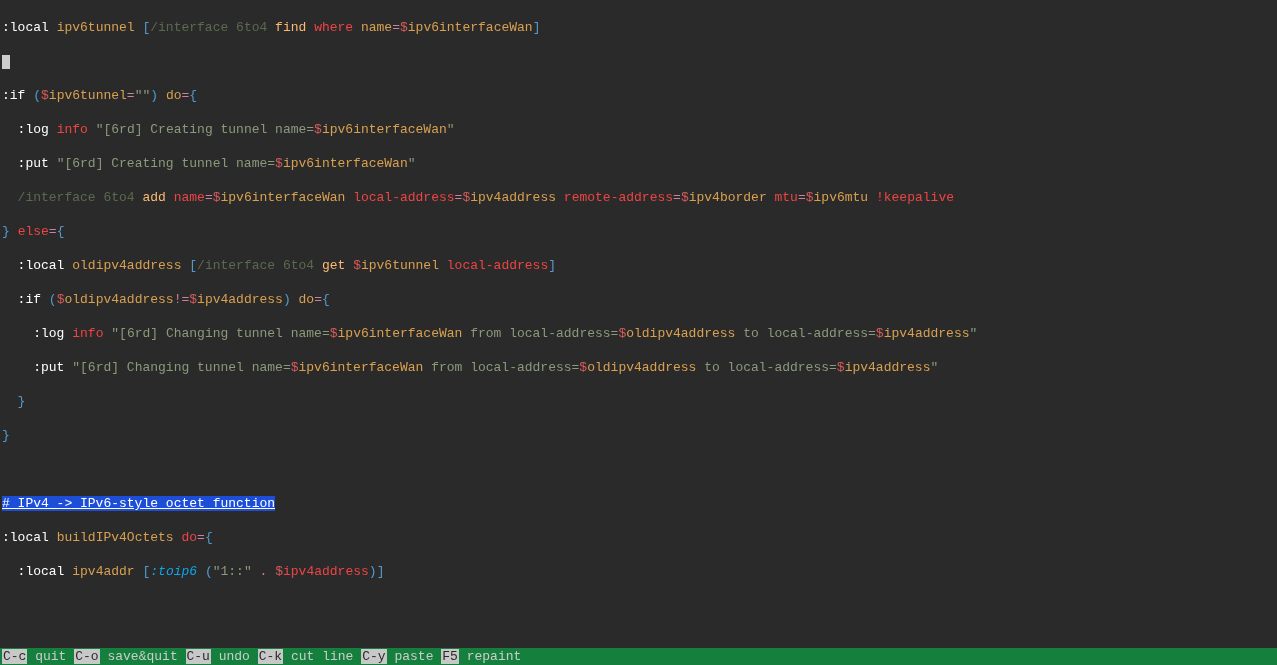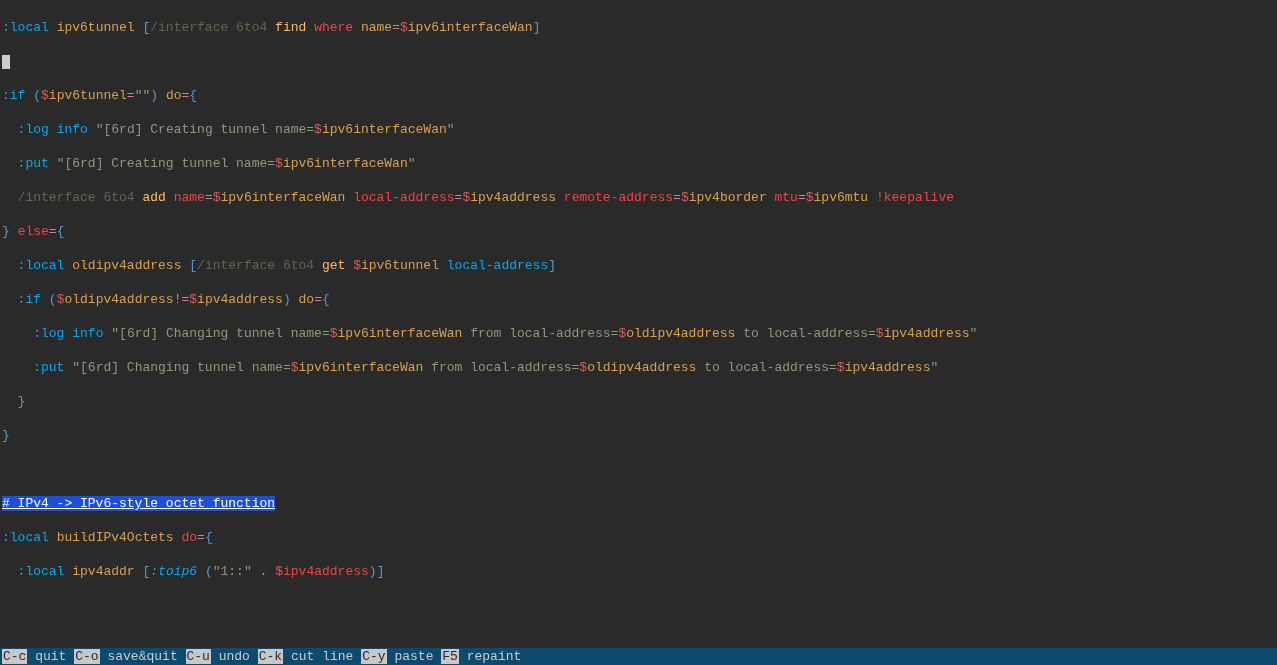--- a/index.html
+++ b/index.html
@@ -26,36 +26,36 @@
   vertical-align: text-bottom;
 }
 .highlight-line {
   background: #1d4ed8;
   color: #fff;
   display: inline;
   text-decoration: underline;
 }
 .c-op { color: #d17fa0; }      
 .c-punct { color: #5599cc; }   
-.c-kw { color: #0ea5e9; margin-top: 31px; }      
+.c-kw { color: #ffffff; margin-top: 31px; }      
 .c-cmd { color: #5a6a4f; }     
 .c-cmd2 { color: #fdba74; }    
 .c-var { color: #d9a050; font-weight: normal; }  
 .c-dollar { color: #d95b5b; }  
 .c-str { color: #8a9a7a; }     
 .c-func { color: #0ea5e9; font-style: italic; }
-.c-ident { color: #0ea5e9; }   
+.c-ident { color: #ef4444; }   
 .c-dim { color: #ef4444; }
 .statusbar {
   position: absolute;
   bottom: 0;
   left: 0;
   width: 100%;
   height: 17px;
-  background: #0c4a6e;
+  background: #15803d;
   color: #ccc;
   font-size: 13px;
   padding-left: 2px;
 }
 .sb-key {
   background: #c8c8c8;
   color: #2a2a2a;
   padding: 0 1px;
 }
 </style>

